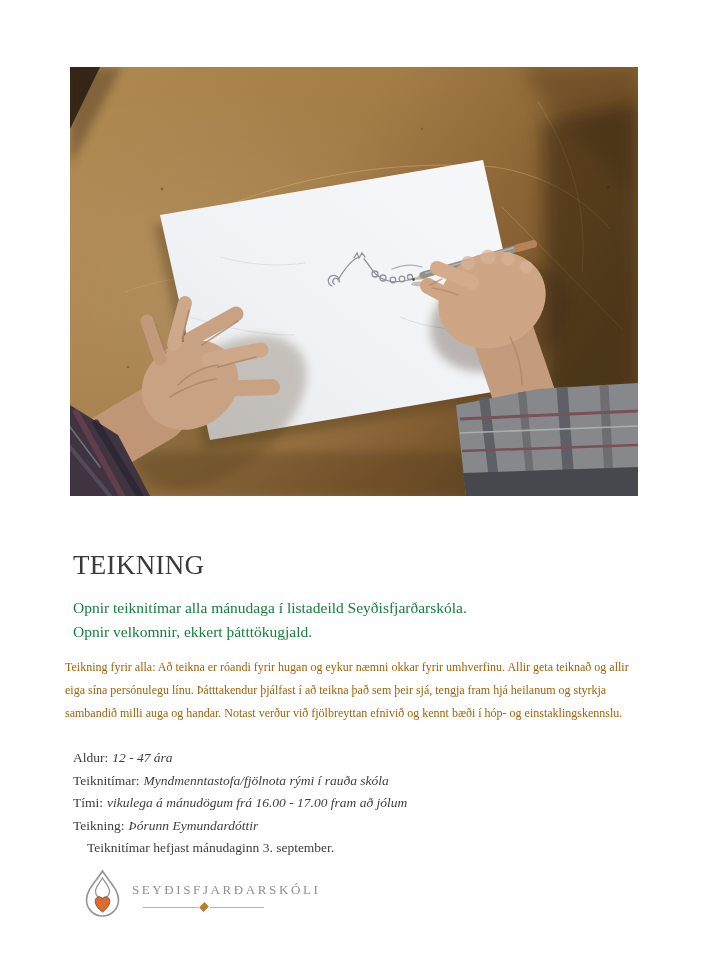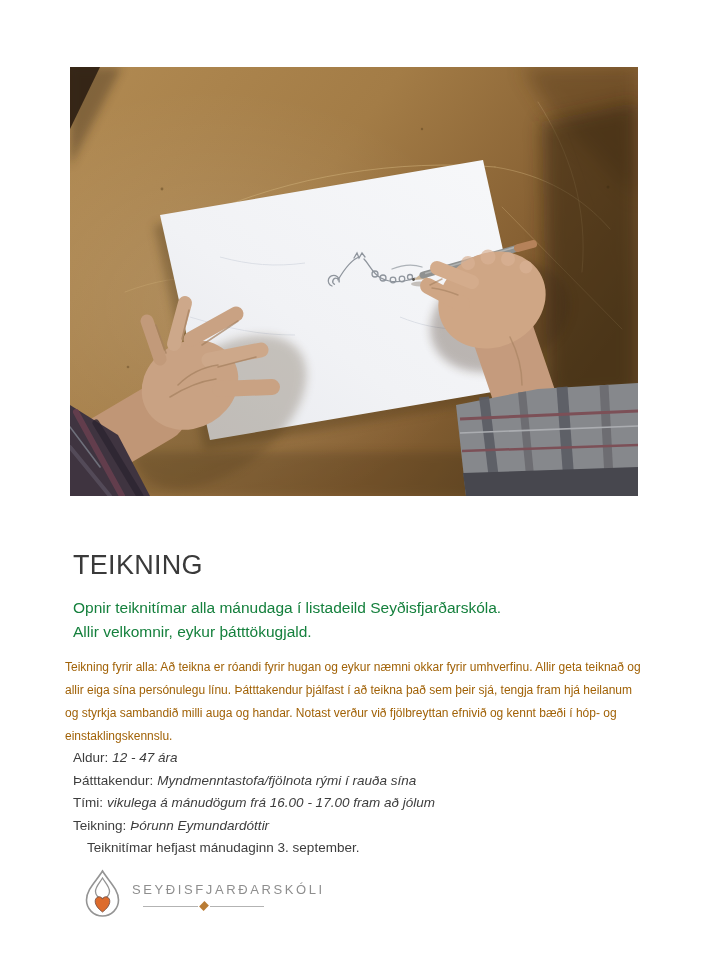--- a/index.html
+++ b/index.html
@@ -1,17 +1,17 @@
 <!DOCTYPE html>
 <html style="--accent-orange: #dd6b2c; --diamond-gold: #b97c35; --logo-gray: #8e8e8e; --text-dark: #3d3d3d;"><head>
 <meta charset="utf-8">
 <style>
   html,body{margin:0;padding:0;background:#fff;}
   .page{position:relative;width:720px;height:960px;background:#ffffff;
-        font-family:Liberation Sans, sans-serif;color:#3d3d3d;overflow:hidden;}
+        font-family:Liberation Serif, serif;color:#3d3d3d;overflow:hidden;}
   .hero{position:absolute;left:70px;top:67px;width:568px;height:429px;}
   .hero svg{display:block;width:100%;height:100%;}
   .title{position:absolute;left:73px;top:550px;font-size:27px;font-weight:400;
          color:#3a3a3a;letter-spacing:0.3px;}
   .intro{position:absolute;left:73px;top:596px;font-size:15.5px;line-height:24px;color:#15803d;}
   .body-text{position:absolute;left:65px;top:656px;width:580px;font-size:12px;
              line-height:23px;color:#a16207;}
   .details{position:absolute;left:73px;top:747px;font-size:13.5px;line-height:22.7px;color:#3d3d3d;}
   .details .value{font-style:italic;margin-left:4px;}
   .closing{position:absolute;left:87px;top:840px;font-size:13.5px;color:#3d3d3d;}
@@ -176,31 +176,31 @@
           <polygon points="393,406 568,400 568,429 396,429" fill="#47474e"></polygon>
         </g>
       </g>
     </svg>
   </div>
 
   <div class="title">TEIKNING</div>
 
   <div class="intro">
     <div>Opnir teiknitímar alla mánudaga í listadeild Seyðisfjarðarskóla.</div>
-    <div>Allir velkomnir, eykur þátttökugjald.</div>
+    <div>Opnir velkomnir, ekkert þátttökugjald.</div>
   </div>
 
   <div class="body-text">Teikning fyrir alla: Að teikna er róandi fyrir hugan og eykur næmni okkar fyrir umhverfinu. Allir geta teiknað og allir eiga sína persónulegu línu. Þátttakendur þjálfast í að teikna það sem þeir sjá, tengja fram hjá heilanum og styrkja sambandið milli auga og handar. Notast verður við fjölbreyttan efnivið og kennt bæði í hóp- og einstaklingskennslu.</div>
 
   <div class="details">
     <div>
       <span class="label">Aldur:</span><span class="value">12 - 47 ára</span>
     </div>
     <div>
-      <span class="label">Þátttakendur:</span><span class="value">Myndmenntastofa/fjölnota rými í rauða sína</span>
+      <span class="label">Teiknitímar:</span><span class="value">Myndmenntastofa/fjölnota rými í rauða skóla</span>
     </div>
     <div>
       <span class="label">Tími:</span><span class="value">vikulega á mánudögum frá 16.00 - 17.00 fram að jólum</span>
     </div>
     <div>
       <span class="label">Teikning:</span><span class="value">Þórunn Eymundardóttir</span>
     </div>
   </div>
 
   <div class="closing">Teiknitímar hefjast mánudaginn 3. september.</div>

